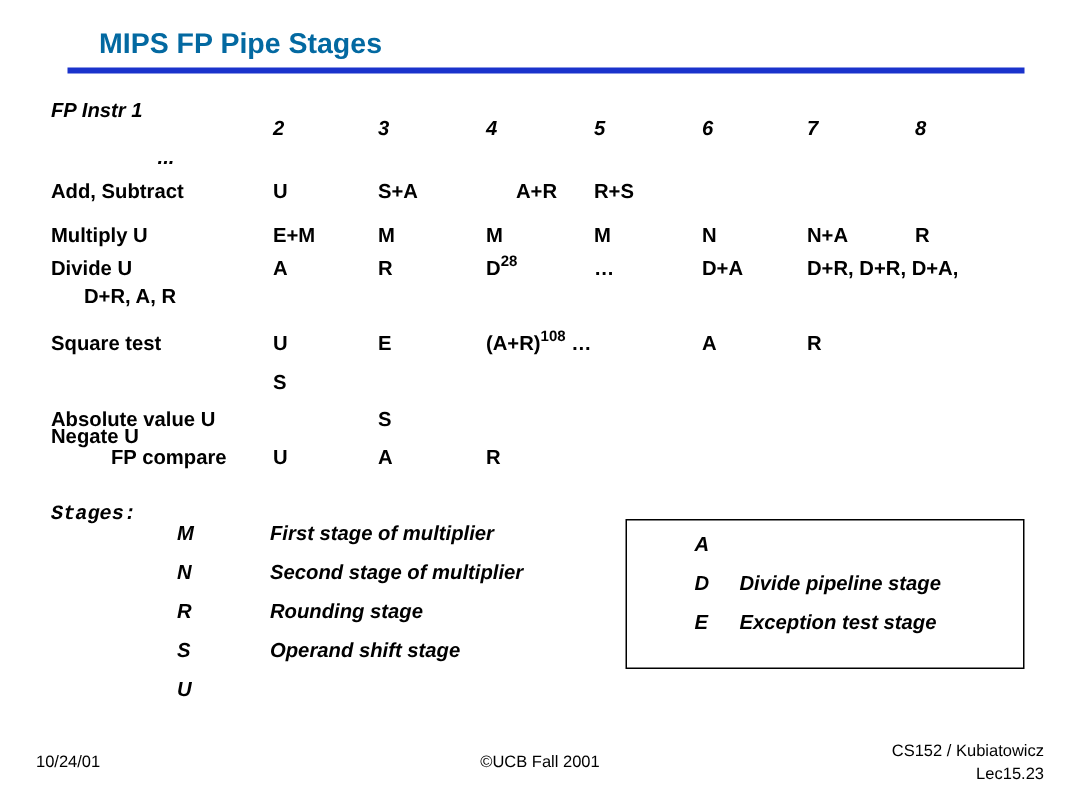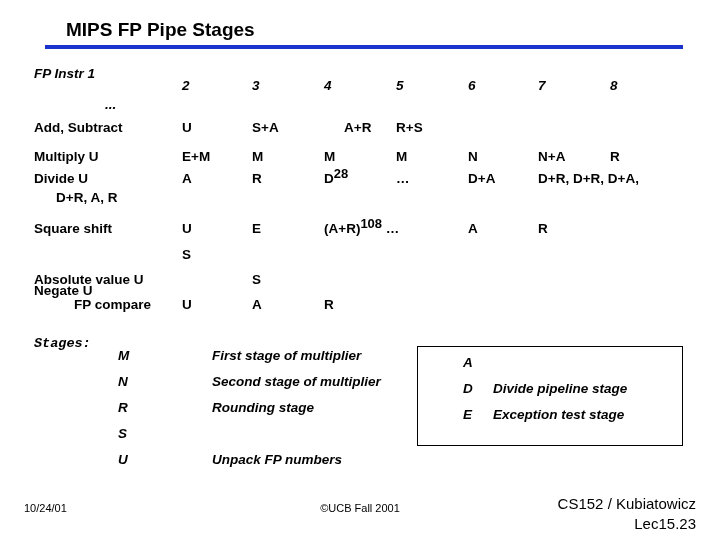--- a/index.html
+++ b/index.html
@@ -16,21 +16,21 @@
     color: #000000;
   }
 
   
   #slide-title {
     position: absolute;
     left: 66px;
     top: 19px;
     font-size: 19px;
     font-weight: bold;
-    color: #000000;
+    color: #0369a1;
     letter-spacing: 0px;
     white-space: nowrap;
   }
   #title-rule {
     position: absolute;
     left: 45px;
     top: 45px;
     width: 638px;
     height: 4px;
     background: #1a33cc;
@@ -50,21 +50,21 @@
     font-weight: bold;
     white-space: nowrap;
     line-height: 1;
   }
   .hdr {
     font-style: italic;
     font-weight: bold;
     font-size: 13.5px;
   }
   .cell sup {
-    font-size: 13px;
+    font-size: 10px;
     font-weight: bold;
     vertical-align: super;
     line-height: 0;
   }
 
   
   #stages-label {
     position: absolute;
     left: 34px;
     top: 336px;
@@ -86,21 +86,20 @@
     font-weight: bold;
     font-style: italic;
   }
   .stage-desc {
     position: absolute;
     left: 180px;
     font-size: 13.5px;
     font-weight: bold;
     font-style: italic;
     white-space: nowrap;
-    margin-left: 32px;
   }
 
   
   #legend-box {
     position: absolute;
     left: 417px;
     top: 346px;
     width: 266px;
     height: 100px;
     border: 1px solid #000000;
@@ -143,21 +142,21 @@
     top: 502px;
     width: 720px;
     text-align: center;
     font-size: 11px;
   }
   #footer-right {
     position: absolute;
     right: 24px;
     top: 494px;
     text-align: right;
-    font-size: 15px;
+    font-size: 11px;
     line-height: 1.35;
   }
 </style>
 </head>
 <body>
 
 <div id="slide-title">MIPS FP Pipe Stages</div>
 <div id="title-rule"></div>
 
 <div id="pipe-table">
@@ -184,21 +183,21 @@
     <div class="cell" style="left: 538px; top: 150px;">N+A</div>
     <div class="cell" style="left: 610px; top: 150px;">R</div>
     <div class="cell" style="left: 34px; top: 172px;">Divide   U</div>
     <div class="cell" style="left: 182px; top: 172px;">A</div>
     <div class="cell" style="left: 252px; top: 172px;">R</div>
     <div class="cell" style="left: 324px; top: 172px;">D<sup>28</sup></div>
     <div class="cell" style="left: 396px; top: 172px;">…</div>
     <div class="cell" style="left: 468px; top: 172px;">D+A</div>
     <div class="cell" style="left: 538px; top: 172px;">D+R, D+R, D+A,</div>
     <div class="cell" style="left: 56px; top: 191px;">D+R, A, R</div>
-    <div class="cell" style="left: 34px; top: 222px;">Square shift</div>
+    <div class="cell" style="left: 34px; top: 222px;">Square test</div>
     <div class="cell" style="left: 182px; top: 222px;">U</div>
     <div class="cell" style="left: 252px; top: 222px;">E</div>
     <div class="cell" style="left: 324px; top: 222px;">(A+R)<sup>108</sup> …</div>
     <div class="cell" style="left: 468px; top: 222px;">A</div>
     <div class="cell" style="left: 538px; top: 222px;">R</div>
     <div class="cell" style="left: 34px; top: 248px; margin-top: 36px;">Negate  U</div>
     <div class="cell" style="left: 182px; top: 248px;">S</div>
     <div class="cell" style="left: 34px; top: 273px;">Absolute value  U</div>
     <div class="cell" style="left: 252px; top: 273px;">S</div>
     <div class="cell" style="left: 34px; top: 298px; padding-left: 40px;">FP compare</div>
@@ -216,24 +215,24 @@
     <div class="stage-row" style="top: 374px;">
       <span class="stage-key">N</span>
       <span class="stage-desc">Second stage of multiplier</span>
     </div>
     <div class="stage-row" style="top: 400px;">
       <span class="stage-key">R</span>
       <span class="stage-desc">Rounding stage</span>
     </div>
     <div class="stage-row" style="top: 426px;">
       <span class="stage-key">S</span>
+      <span class="stage-desc">Operand shift stage</span>
     </div>
     <div class="stage-row" style="top: 452px;">
       <span class="stage-key">U</span>
-      <span class="stage-desc">Unpack FP numbers</span>
     </div>
   </div>
 
 <div id="legend-box">
     <div class="legend-row" style="top: 8px;">
       <span class="legend-key">A</span>
     </div>
     <div class="legend-row" style="top: 34px;">
       <span class="legend-key">D</span>
       <span class="legend-desc">Divide pipeline stage</span>

